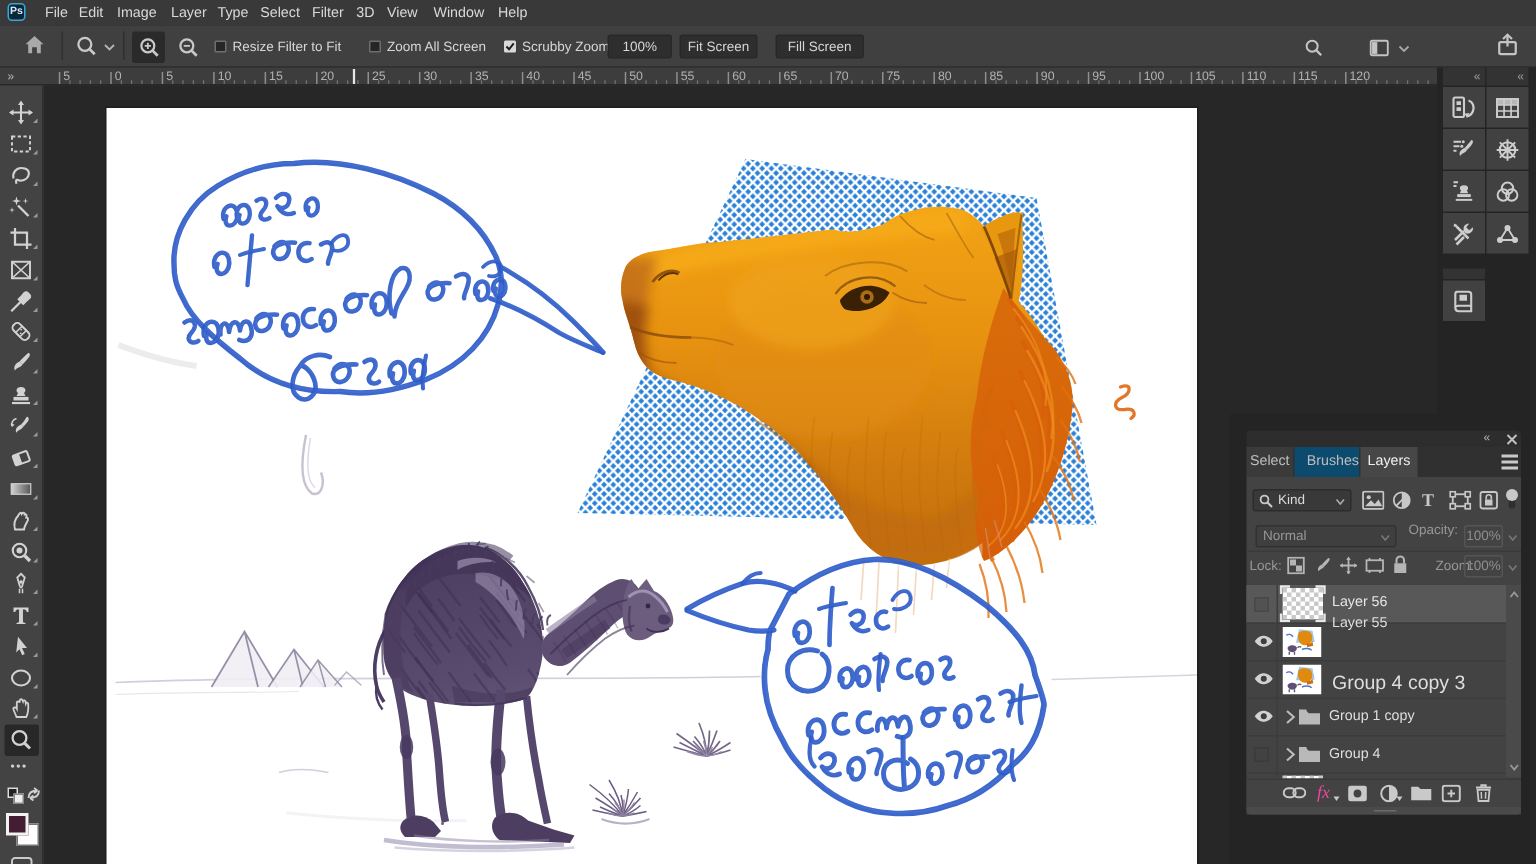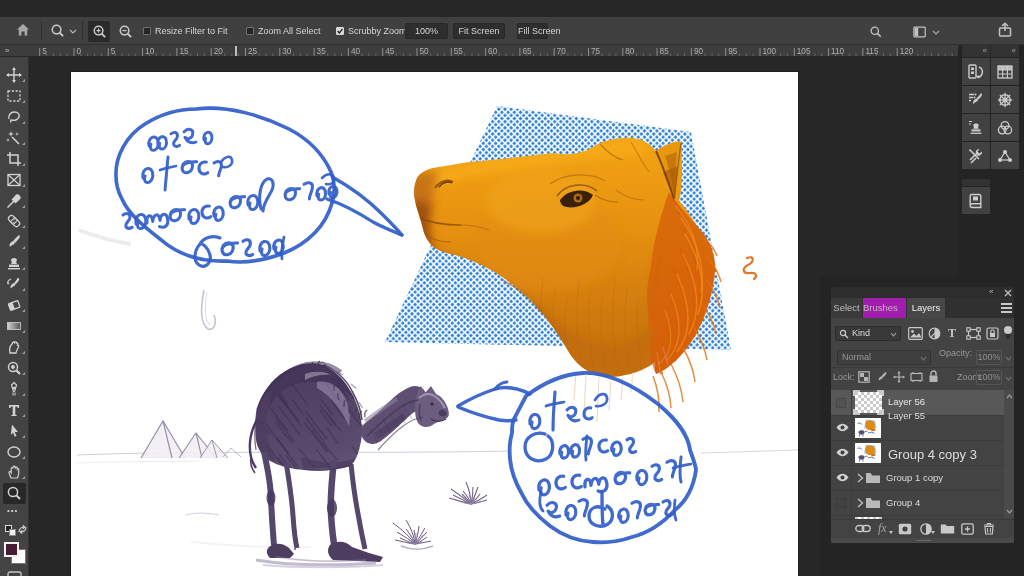--- a/index.html
+++ b/index.html
@@ -382,20 +382,34 @@
         <path d="M476,433.3 c4.4,-4.9 10.2,-2.9 9.3,2.4 c-1.0,4.9 -5.9,5.9 -8.3,3.4 c2.9,5.4 7.3,6.8 11.7,4.9 M495,443 c-2.4,-10.2 10.2,-14.2 9.8,-2.0 c-0.5,8.3 -10.7,9.3 -7.8,0 M508,429.3 c5.4,-3.4 9.3,-1.0 8.3,3.9 c-1.0,5.4 -3.4,8.3 -2.9,10.7" fill="none" stroke="#5379d8" stroke-width="1.4" stroke-linecap="round" opacity="0.35" transform="translate(0.8,-0.6)"></path>
         <path d="M534,437 C526,432 518,436 518,444 C518,453 529,457 537,452 C543,448 543,438 536,434 M531,420 C531,432 531,444 532,453" fill="none" stroke="#2b5ac8" stroke-width="3.3" stroke-linecap="round" stroke-linejoin="round" opacity="0.92"></path>
         <path d="M534,437 C526,432 518,436 518,444 C518,453 529,457 537,452 C543,448 543,438 536,434 M531,420 C531,432 531,444 532,453" fill="none" stroke="#5379d8" stroke-width="1.5" stroke-linecap="round" opacity="0.35" transform="translate(0.8,-0.6)"></path>
         <path d="M548,446 c-2.3,-9.6 9.6,-13.3 9.2,-1.8 c-0.5,7.8 -10.1,8.7 -7.3,0 M561,431.3 c5.4,-3.4 9.3,-1.0 8.3,3.9 c-1.0,5.4 -3.4,8.3 -2.9,10.7 M575,434.8 c4.6,-5.0 10.1,-1.8 8.7,3.2 c-1.4,5.5 -8.7,6.9 -9.6,0.9 c-0.5,-3.7 4.1,-6.9 13.7,-6.4 M592,430.0 c3.7,-2.7 7.3,-1.4 6.9,2.7 c-0.5,4.1 -4.6,4.6 -4.1,8.2 c0.5,2.7 4.1,3.2 6.4,1.4" fill="none" stroke="#2b5ac8" stroke-width="3.1" stroke-linecap="round" stroke-linejoin="round" opacity="0.92"></path>
         <path d="M548,446 c-2.3,-9.6 9.6,-13.3 9.2,-1.8 c-0.5,7.8 -10.1,8.7 -7.3,0 M561,431.3 c5.4,-3.4 9.3,-1.0 8.3,3.9 c-1.0,5.4 -3.4,8.3 -2.9,10.7 M575,434.8 c4.6,-5.0 10.1,-1.8 8.7,3.2 c-1.4,5.5 -8.7,6.9 -9.6,0.9 c-0.5,-3.7 4.1,-6.9 13.7,-6.4 M592,430.0 c3.7,-2.7 7.3,-1.4 6.9,2.7 c-0.5,4.1 -4.6,4.6 -4.1,8.2 c0.5,2.7 4.1,3.2 6.4,1.4" fill="none" stroke="#5379d8" stroke-width="1.4" stroke-linecap="round" opacity="0.35" transform="translate(0.8,-0.6)"></path>
         <path d="M604,428 C603,436 603,443 605,448" fill="none" stroke="#2b5ac8" stroke-width="2.7" stroke-linecap="round" stroke-linejoin="round" opacity="0.92"></path>
         <path d="M604,428 C603,436 603,443 605,448" fill="none" stroke="#5379d8" stroke-width="1.2" stroke-linecap="round" opacity="0.35" transform="translate(0.8,-0.6)"></path>
         <path d="M676,186 C684,183 683,190 677,193 C671,196 671,202 679,201 C685,200 687,204 683,207" fill="none" stroke="#e2762a" stroke-width="2.2" stroke-linecap="round"></path>
         <circle cx="224" cy="477" r="1" fill="#6b5d80"></circle>
       </svg></div>
+    <div id="menubar" class="abs">
+      <div class="abs" style="left:5px;top:2px;width:12px;height:12px;background:#0d2636;border:1px solid #34a8e0;border-radius:3px;color:#cfeaff;font-size:7px;font-weight:bold;text-align:center;line-height:10px">Ps</div>
+      <span class="mi" style="left:30px">File</span>
+      <span class="mi" style="left:52.5px">Edit</span>
+      <span class="mi" style="left:78px">Image</span>
+      <span class="mi" style="left:114px">Layer</span>
+      <span class="mi" style="left:145px">Type</span>
+      <span class="mi" style="left:173.5px">Select</span>
+      <span class="mi" style="left:208px">Filter</span>
+      <span class="mi" style="left:237.5px">3D</span>
+      <span class="mi" style="left:258px">View</span>
+      <span class="mi" style="left:289px">Window</span>
+      <span class="mi" style="left:332px">Help</span>
+    </div>
     <div id="optbar" class="abs">
       <svg class="abs" style="left:15px;top:5px" width="16" height="16" viewBox="0 0 16 16">
         <path d="M8 2 L14 7.5 L12.2 7.5 L12.2 13.5 L9.6 13.5 L9.6 9.5 L6.4 9.5 L6.4 13.5 L3.8 13.5 L3.8 7.5 L2 7.5 Z" fill="#a9a9a9"></path>
       </svg>
       <div class="sep" style="left:41px"></div>
       <svg class="abs" style="left:50px;top:6px" width="15" height="15" viewBox="0 0 16 16">
         <circle cx="7" cy="7" r="4.6" fill="none" stroke="#c9c9c9" stroke-width="1.6"></circle>
         <line x1="10.4" y1="10.4" x2="14" y2="14" stroke="#c9c9c9" stroke-width="2"></line>
       </svg>
       <svg class="abs" style="left:69px;top:12px" width="8" height="5" viewBox="0 0 8 5">
@@ -410,29 +424,29 @@
         <line x1="7" y1="4.8" x2="7" y2="9.2" stroke="#c9c9c9" stroke-width="1.3"></line>
       </svg>
       <svg class="abs" style="left:118px;top:7px" width="15" height="15" viewBox="0 0 16 16">
         <circle cx="7" cy="7" r="4.6" fill="none" stroke="#c9c9c9" stroke-width="1.6"></circle>
         <line x1="10.4" y1="10.4" x2="14" y2="14" stroke="#c9c9c9" stroke-width="2"></line>
         <line x1="4.8" y1="7" x2="9.2" y2="7" stroke="#c9c9c9" stroke-width="1.3"></line>
       </svg>
       <div class="cbx" style="left:143px"></div>
       <span class="cbl" style="left:155px">Resize Filter to Fit</span>
       <div class="cbx" style="left:246px"></div>
-      <span class="cbl" style="left:258px">Zoom All Select</span>
+      <span class="cbl" style="left:258px">Zoom All Screen</span>
       <div class="cbx" style="left:336px;background:#d9d9d9;border-color:#d9d9d9"></div>
       <svg class="abs" style="left:336px;top:10px" width="8" height="8" viewBox="0 0 9 9">
         <path d="M1.8 4.5 L3.8 6.6 L7.3 2.2" fill="none" stroke="#1d1d1d" stroke-width="1.5"></path>
       </svg>
       <span class="cbl" style="left:348px">Scrubby Zoom</span>
       <div class="obtn" style="left:405px;width:43px">100%</div>
       <div class="obtn" style="left:453px;width:52px">Fit Screen</div>
-      <div class="obtn" style="left:517px;width:31px">Fill Screen</div>
+      <div class="obtn" style="left:517px;width:59px">Fill Screen</div>
       <svg class="abs" style="left:869px;top:8px" width="14" height="14" viewBox="0 0 16 16">
         <circle cx="6.6" cy="6.6" r="4.2" fill="none" stroke="#c4c4c4" stroke-width="1.5"></circle>
         <line x1="9.8" y1="9.8" x2="13.5" y2="13.5" stroke="#c4c4c4" stroke-width="1.8"></line>
       </svg>
       <svg class="abs" style="left:912px;top:8px" width="15" height="14" viewBox="0 0 16 16">
         <rect x="1.5" y="2.5" width="13" height="11" rx="1" fill="none" stroke="#c4c4c4" stroke-width="1.4"></rect>
         <rect x="2.5" y="3.5" width="4" height="9" fill="#c4c4c4"></rect>
       </svg>
       <svg class="abs" style="left:932px;top:13px" width="8" height="5" viewBox="0 0 8 5">
         <path d="M1 1 L4 4 L7 1" fill="none" stroke="#a8a8a8" stroke-width="1.2"></path>
@@ -811,21 +825,21 @@
       <path d="M4 13 L14 13" fill="none" stroke="#cdcdcd" stroke-width="1.2"></path>
     </svg>
     <div class="abs" style="left:820px;top:276px;width:204px;height:300px;background:#242424"></div>
     <div class="abs" style="left:831px;top:287px;width:183px;height:11px;background:#2d2d2d;border-radius:3px 3px 0 0"></div>
     <div class="abs" style="left:989px;top:287px;color:#b5b5b5;font-size:8px">«</div>
     <svg class="abs" style="left:1004px;top:289px" width="8" height="8" viewBox="0 0 8 8">
       <path d="M1 1 L7 7 M7 1 L1 7" stroke="#c2c2c2" stroke-width="1.3"></path>
     </svg>
     <div class="abs" style="left:831px;top:298px;width:183px;height:20px;background:#303030"></div>
     <div class="abs" style="left:831px;top:298px;width:31px;height:20px;background:#3a3a3a;color:#bdbdbd;font-size:9.5px;text-align:center;line-height:20px">Select</div>
-    <div class="abs" style="left:863px;top:298px;width:43px;height:20px;background:#a21caf;color:#bdbdbd;font-size:9.5px;text-align:left;line-height:20px">Brushes</div>
+    <div class="abs" style="left:863px;top:298px;width:43px;height:20px;background:#0c4a6e;color:#bdbdbd;font-size:9.5px;text-align:right;line-height:20px">Brushes</div>
     <div class="abs" style="left:907px;top:298px;width:38px;height:20px;background:#474747;color:#f0f0f0;font-size:9.5px;text-align:center;line-height:20px">Layers</div>
     <div class="abs" style="left:1001px;top:303px;width:11px;height:2px;background:#c9c9c9;box-shadow:0 4px 0 #c9c9c9,0 8px 0 #c9c9c9"></div>
     <div class="abs" style="left:831px;top:318px;width:183px;height:225px;background:#434343"></div>
     <div class="abs" style="left:835px;top:326px;width:66px;height:15px;background:#393939;border:1px solid #2c2c2c;border-radius:2px"></div>
     <svg class="abs" style="left:839px;top:329px" width="10" height="10" viewBox="0 0 10 10">
       <circle cx="4" cy="4" r="2.6" fill="none" stroke="#c9c9c9" stroke-width="1.2"></circle>
       <line x1="6" y1="6" x2="9" y2="9" stroke="#c9c9c9" stroke-width="1.4"></line>
     </svg>
     <div class="abs" style="left:852px;top:328px;color:#dadada;font-size:9px">Kind</div>
     <svg class="abs" style="left:890px;top:332px" width="7" height="5" viewBox="0 0 7 5">
@@ -1023,21 +1037,21 @@
       <path d="M1 4 L3.5 1 L6 4" fill="none" stroke="#999" stroke-width="1.2"></path>
     </svg>
     <svg class="abs" style="left:1006px;top:509px" width="7" height="5" viewBox="0 0 7 5">
       <path d="M1 1 L3.5 4 L6 1" fill="none" stroke="#999" stroke-width="1.2"></path>
     </svg>
     <div class="abs" style="left:831px;top:519px;width:183px;height:19px;background:#434343;border-top:1px solid #3a3a3a"></div>
     <svg class="abs" style="left:855px;top:524px" width="16" height="9" viewBox="0 0 16 9">
       <rect x="0.8" y="1.5" width="8" height="6" rx="3" fill="none" stroke="#c9c9c9" stroke-width="1.3"></rect>
       <rect x="7.2" y="1.5" width="8" height="6" rx="3" fill="none" stroke="#c9c9c9" stroke-width="1.3"></rect>
     </svg>
-    <div class="abs" style="left:878px;top:521px;color:#a3a3a3;font-size:12px;font-style:italic;font-family:'Liberation Serif',serif">fx</div>
+    <div class="abs" style="left:878px;top:521px;color:#ec4899;font-size:12px;font-style:italic;font-family:'Liberation Serif',serif">fx</div>
     <div class="abs" style="left:889px;top:531px;width:0;height:0;border-left:2.5px solid transparent;border-right:2.5px solid transparent;border-top:3.5px solid #c9c9c9"></div>
     <svg class="abs" style="left:898px;top:523px" width="14" height="12" viewBox="0 0 14 12">
       <rect x="0.8" y="0.8" width="12.4" height="10.4" rx="1.5" fill="#c9c9c9"></rect>
       <circle cx="7" cy="6" r="2.6" fill="#434343"></circle>
     </svg>
     <svg class="abs" style="left:920px;top:523px" width="12" height="12" viewBox="0 0 12 12">
       <circle cx="6" cy="6" r="5.2" fill="none" stroke="#c9c9c9" stroke-width="1.3"></circle>
       <path d="M6 0.8 A5.2 5.2 0 0 1 6 11.2 Z" fill="#c9c9c9"></path>
     </svg>
     <div class="abs" style="left:931px;top:531px;width:0;height:0;border-left:2.5px solid transparent;border-right:2.5px solid transparent;border-top:3.5px solid #c9c9c9"></div>

